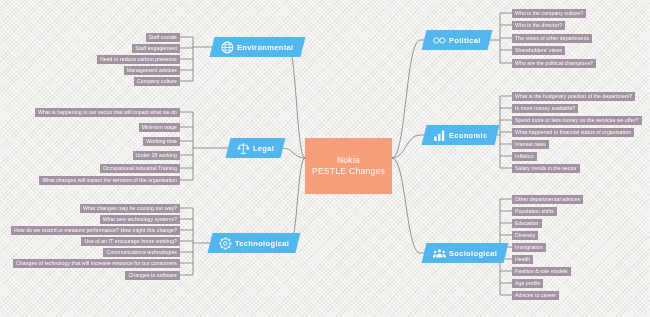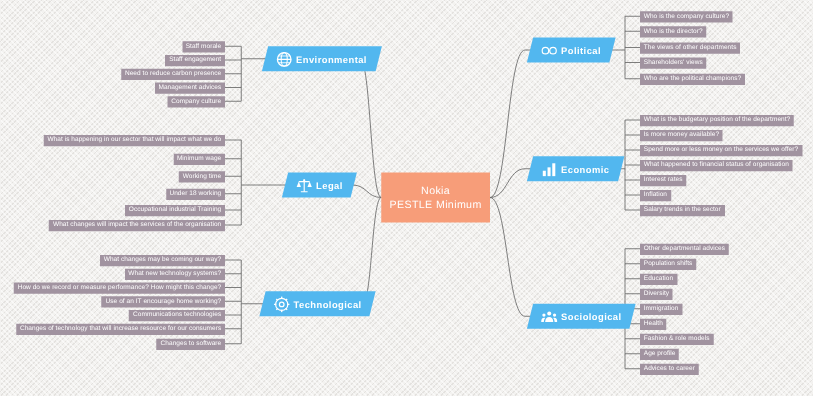--- a/index.html
+++ b/index.html
@@ -147,23 +147,23 @@
         <path d="M 500 223 L 512 223"></path>
         <path d="M 500 235 L 512 235"></path>
         <path d="M 500 247 L 512 247"></path>
         <path d="M 500 259 L 512 259"></path>
         <path d="M 500 271 L 512 271"></path>
         <path d="M 500 283 L 512 283"></path>
         <path d="M 500 295 L 512 295"></path>
       </g>
   </svg>
   <div id="nodes">
-      <div class="node central" style="left: 305px; top: 138px; width: 87px; height: 40px;">
+      <div class="node central" style="left: 305px; top: 138px; width: 87px; height: 56px;">
         <div>Nokia</div>
-        <div>PESTLE Minimum</div>
+        <div>PESTLE Changes</div>
       </div>
       <div class="node branch" style="left: 212px; top: 37px; height: 20px;">
         <span class="bicon">
           <svg width="13" height="13" viewBox="0 0 24 24">
             <circle cx="12" cy="12" r="10" fill="none" stroke="white" stroke-width="2"></circle>
             <ellipse cx="12" cy="12" rx="4.5" ry="10" fill="none" stroke="white" stroke-width="1.6"></ellipse>
             <line x1="2" y1="12" x2="22" y2="12" stroke="white" stroke-width="1.6"></line>
             <line x1="3.6" y1="7" x2="20.4" y2="7" stroke="white" stroke-width="1.3"></line>
             <line x1="3.6" y1="17" x2="20.4" y2="17" stroke="white" stroke-width="1.3"></line>
           </svg>

